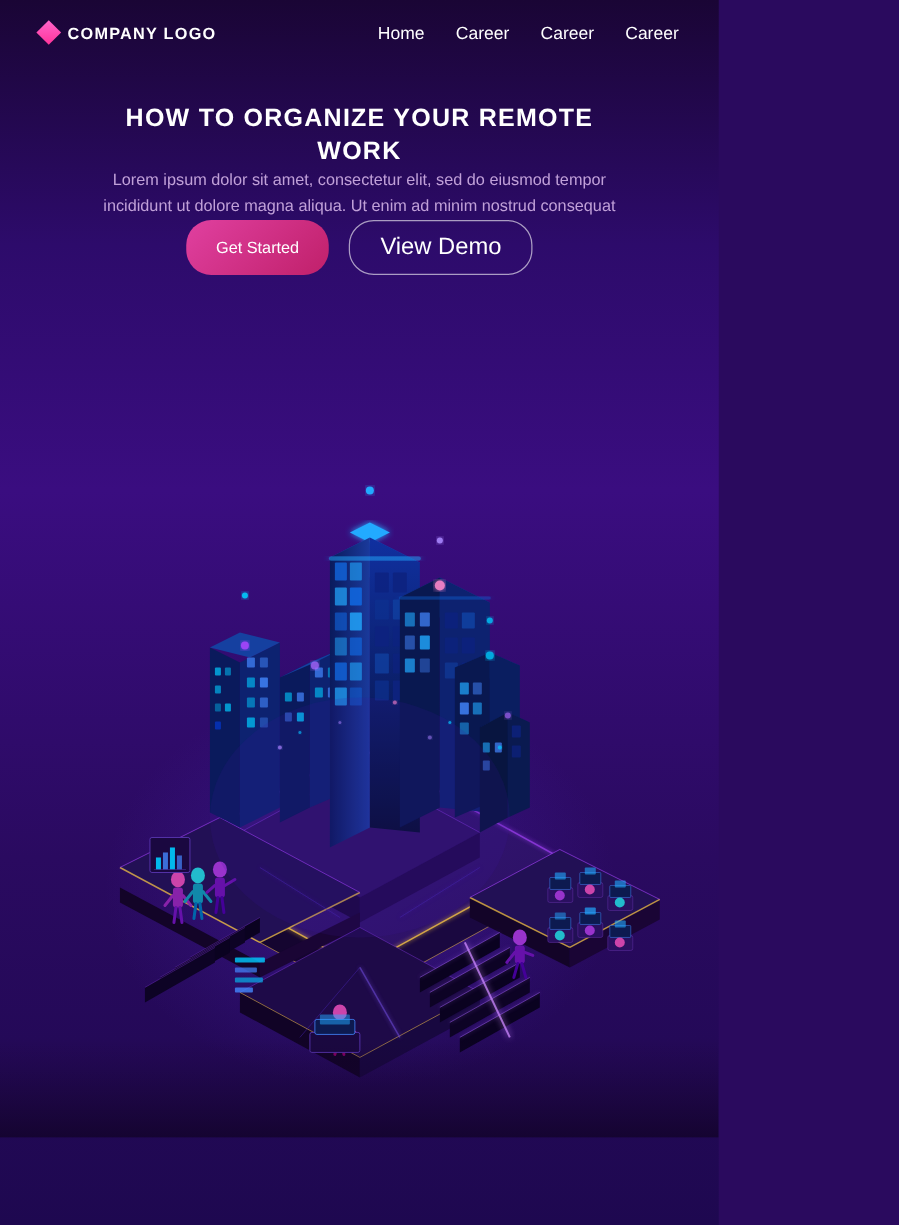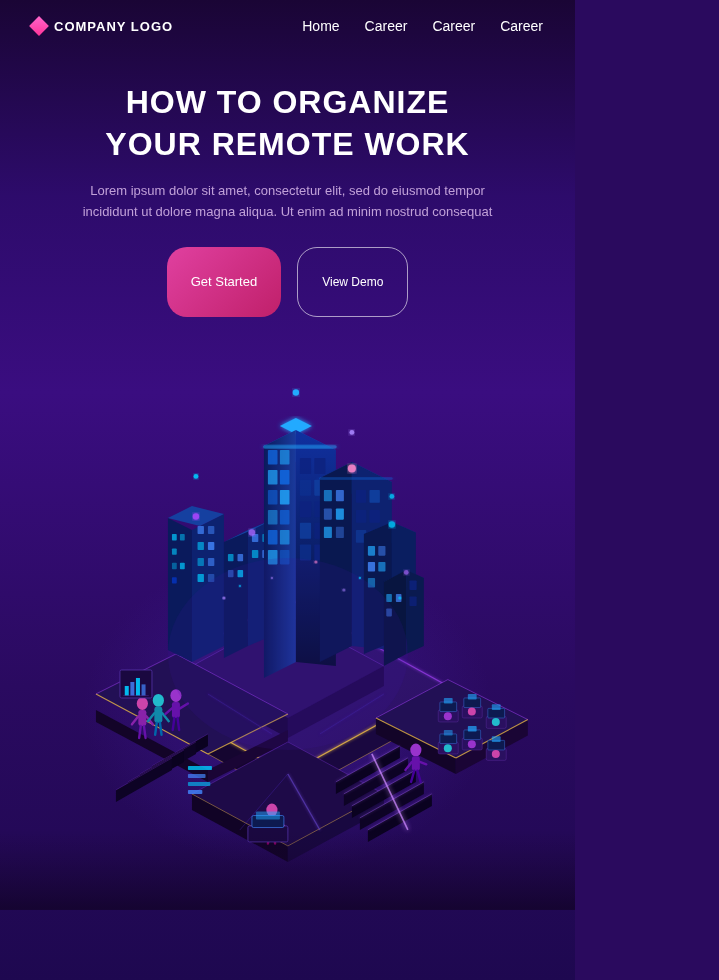--- a/index.html
+++ b/index.html
@@ -65,34 +65,32 @@
 
     
     .hero {
       text-align: center;
       padding: 30px 80px 0;
       position: relative;
       z-index: 10;
     }
 
     .hero-title {
-      font-size: 32px;
+      font-size: 20px;
       font-weight: bold;
       color: white;
       text-transform: uppercase;
       letter-spacing: 1px;
-      margin-bottom: 16px;
       line-height: 1.3;
     }
 
     .hero-subtitle {
       font-size: 13px;
       color: #c0a0d8;
       line-height: 1.6;
-      margin-bottom: 24px;
       max-width: 500px;
       margin-left: auto;
       margin-right: auto;
     }
 
     .hero-buttons {
       display: flex;
       justify-content: center;
       gap: 16px;
       margin-bottom: 20px;
@@ -105,23 +103,23 @@
       padding: 10px 24px;
       border-radius: 20px;
       font-size: 13px;
       cursor: pointer;
     }
 
     .btn-secondary {
       background: transparent;
       color: white;
       border: 1.5px solid rgba(255,255,255,0.6);
-      padding: 27px 24px;
+      padding: 10px 24px;
       border-radius: 20px;
-      font-size: 12px;
+      font-size: 19px;
       cursor: pointer;
       text-align: right;
     }
 
     
     .illustration {
       position: absolute;
       bottom: 0;
       left: 0;
       width: 100%;

